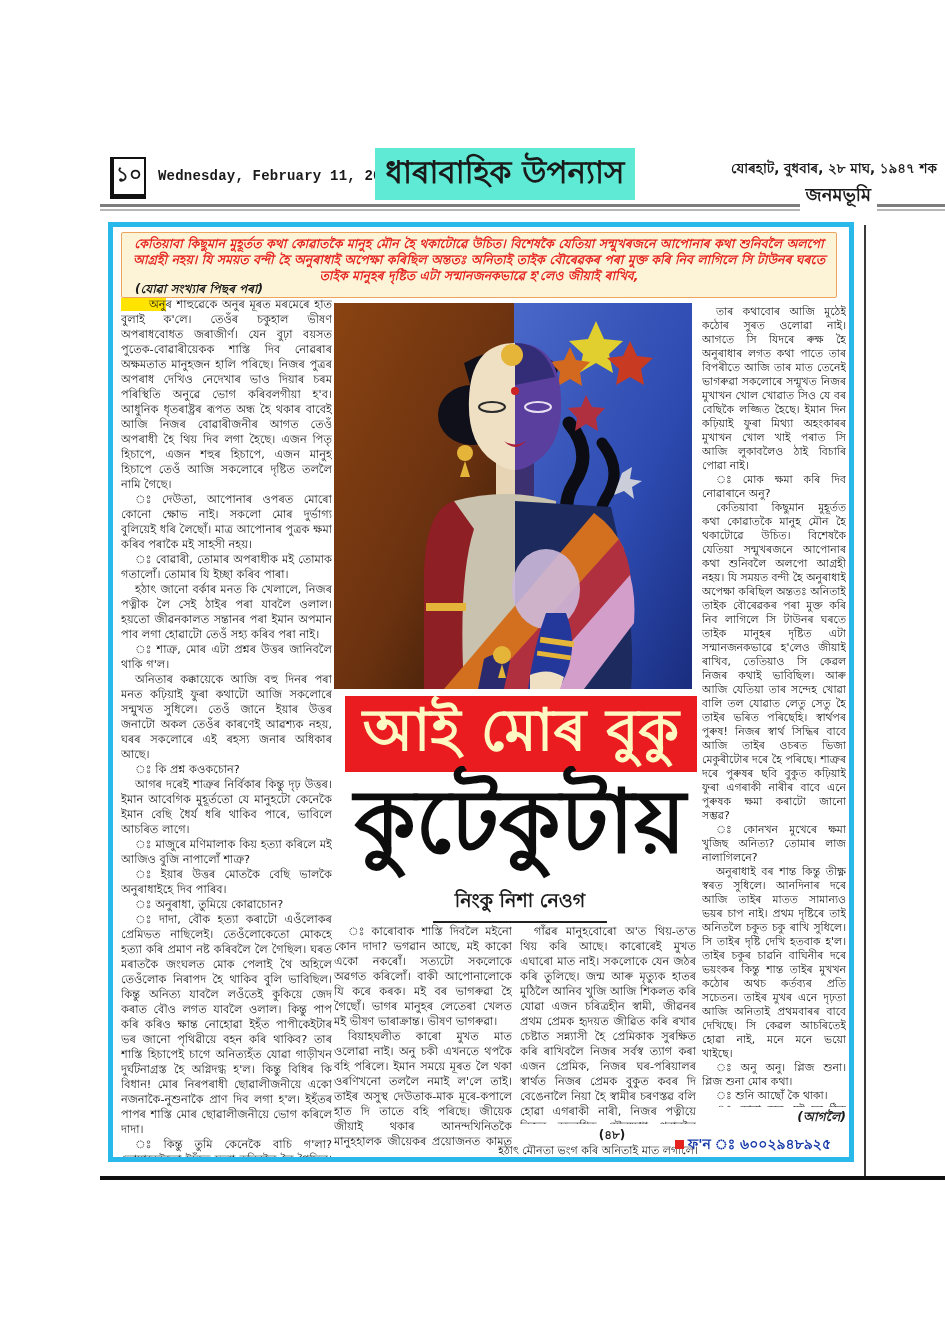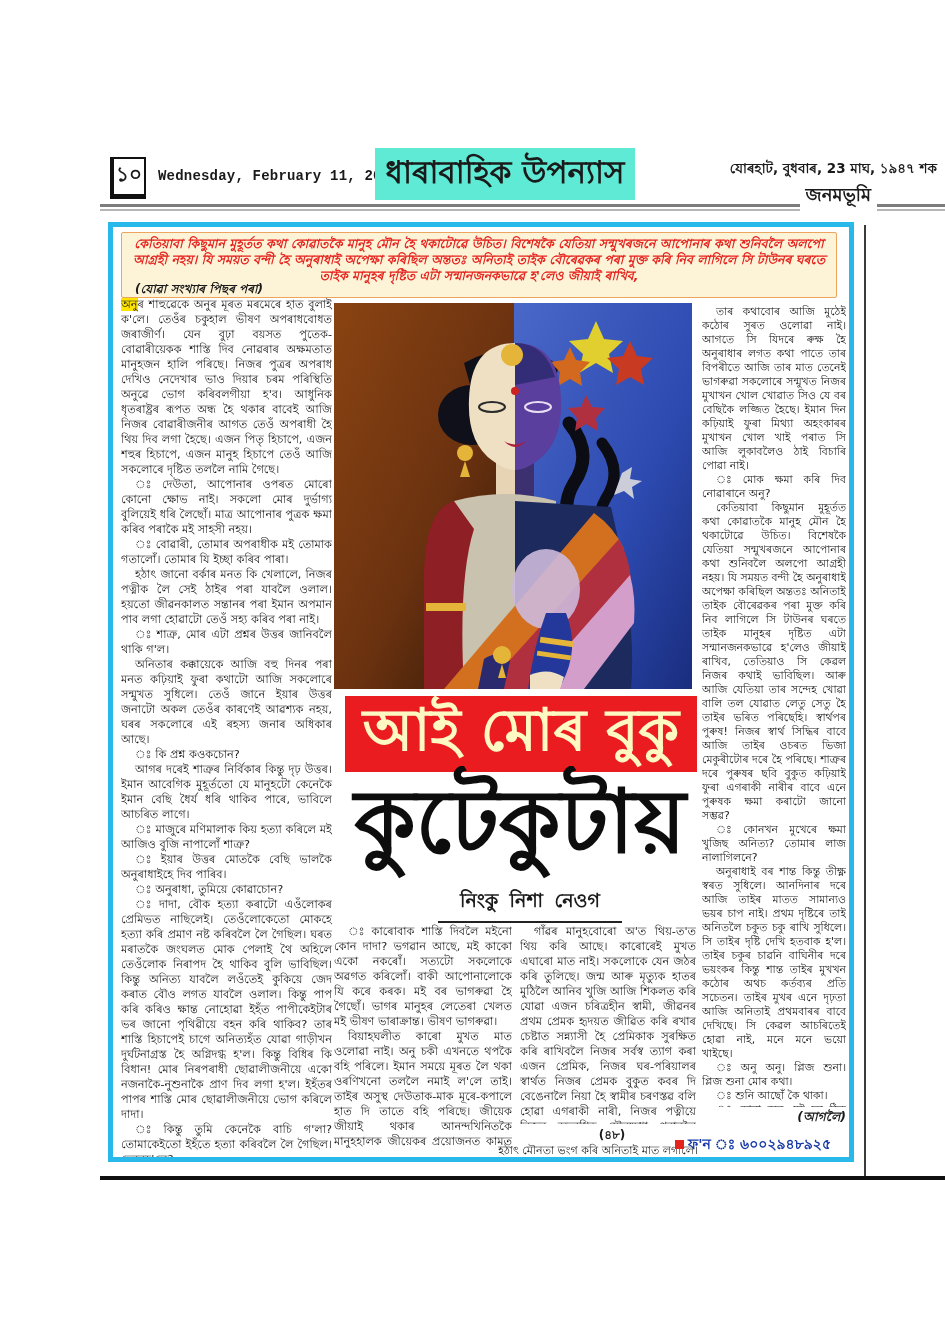--- a/index.html
+++ b/index.html
@@ -42,30 +42,30 @@
   
   .col{font-size:11.3px;line-height:15px;text-align:justify;overflow:hidden;}
   .col p{margin:0;text-indent:14px;}
   .col p.lead{text-indent:0;}
   .note-line{font-weight:bold;font-style:italic;text-align:left;
     font-size:12px;margin:0 0 6px 0;}
   .col-left{left:121px;top:282px;width:211px;height:875px;}
   .col-right{left:702px;top:305px;width:144px;height:802px;font-size:10.8px;line-height:14px;}
   .col-mid1{left:334px;top:924px;width:178px;height:224px;}
   .col-mid2{left:520px;top:924px;width:176px;height:200px;}
-  .hl{background:#ffe400;}
+  .hl{background:#ffe400;padding-left:28px;}
   
   .illustration{left:334px;top:303px;width:358px;height:386px;overflow:hidden;}
   .red-box{left:345px;top:696px;width:352px;height:76px;background:#ea1c20;
     color:#fef9c3;display:flex;align-items:center;justify-content:center;
     font-size:58px;font-weight:bold;white-space:nowrap;}
   .main-title{left:330px;top:766px;width:380px;height:118px;text-align:center;
     font-size:88px;line-height:112px;font-weight:bold;color:#0d0d0d;
     white-space:nowrap;overflow:hidden;}
-  .author{left:344px;top:886px;width:372px;text-align:center;font-family:Liberation Mono, monospace;}
+  .author{left:334px;top:886px;width:372px;text-align:center;}
   .author span{display:inline-block;font-size:19px;font-weight:bold;
     border-bottom:2px solid #222;padding:0 22px 3px 22px;}
   
   .installment{left:524px;top:1126px;width:176px;text-align:center;
     font-size:12px;font-weight:bold;}
   .final-line{left:492px;top:1142px;width:212px;text-align:center;font-size:11px;}
   .to-be-continued{left:702px;top:1108px;width:144px;text-align:right;
     font-style:italic;font-size:12.5px;font-weight:bold;}
   .phone-line{left:660px;top:1133px;width:186px;text-align:center;
     font-size:14px;font-weight:bold;color:#1437a8;}
@@ -73,21 +73,21 @@
     margin-right:4px;}
 </style>
 </head>
 <body>
 
 <div class="abs pagenum-box">
   <span>১০</span>
 </div>
 <div class="abs date-en">Wednesday, February 11, 2026</div>
 <div class="abs section-title">ধাৰাবাহিক উপন্যাস</div>
-<div class="abs date-as">যোৰহাট, বুধবাৰ, 23 মাঘ, ১৯৪৭ শক</div>
+<div class="abs date-as">যোৰহাট, বুধবাৰ, ২৮ মাঘ, ১৯৪৭ শক</div>
 <div class="abs rule-a"></div>
 <div class="abs rule-b"></div>
 <div class="abs masthead">জনমভূমি</div>
 
 <div class="abs frame"></div>
 <div class="abs side-rule"></div>
 <div class="abs bottom-rule"></div>
 
 <div class="abs quote-box">
   <span>কেতিয়াবা কিছুমান মুহূৰ্তত কথা কোৱাতকৈ মানুহ মৌন হৈ থকাটোৱে উচিত। বিশেষকৈ যেতিয়া সন্মুখৰজনে আপোনাৰ কথা শুনিবলৈ অলপো আগ্ৰহী নহয়। যি সময়ত বন্দী হৈ অনুৰাধাই অপেক্ষা কৰিছিল অন্ততঃ অনিতাই তাইক বৌৰেৱকৰ পৰা মুক্ত কৰি নিব লাগিলে সি টাউনৰ ঘৰতে তাইক মানুহৰ দৃষ্টিত এটা সন্মানজনকভাৱে হ'লেও জীয়াই ৰাখিব,</span>

